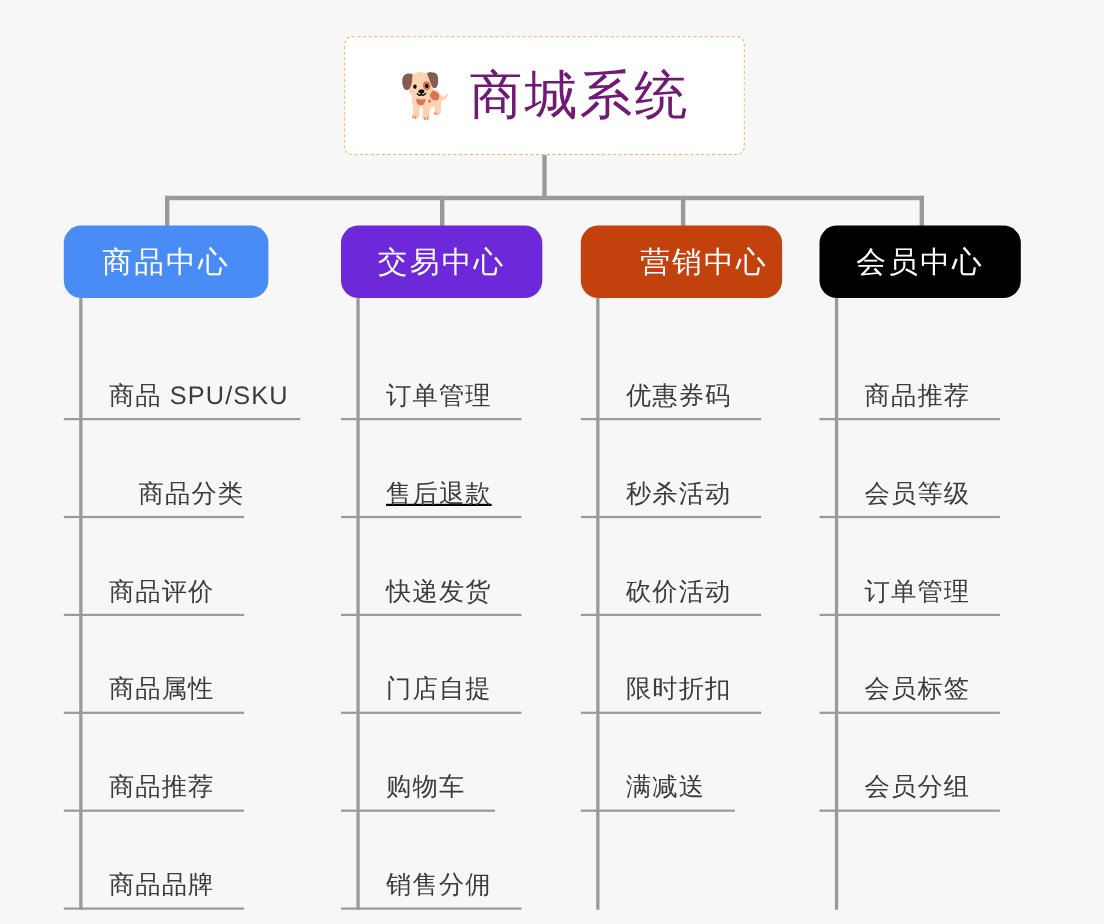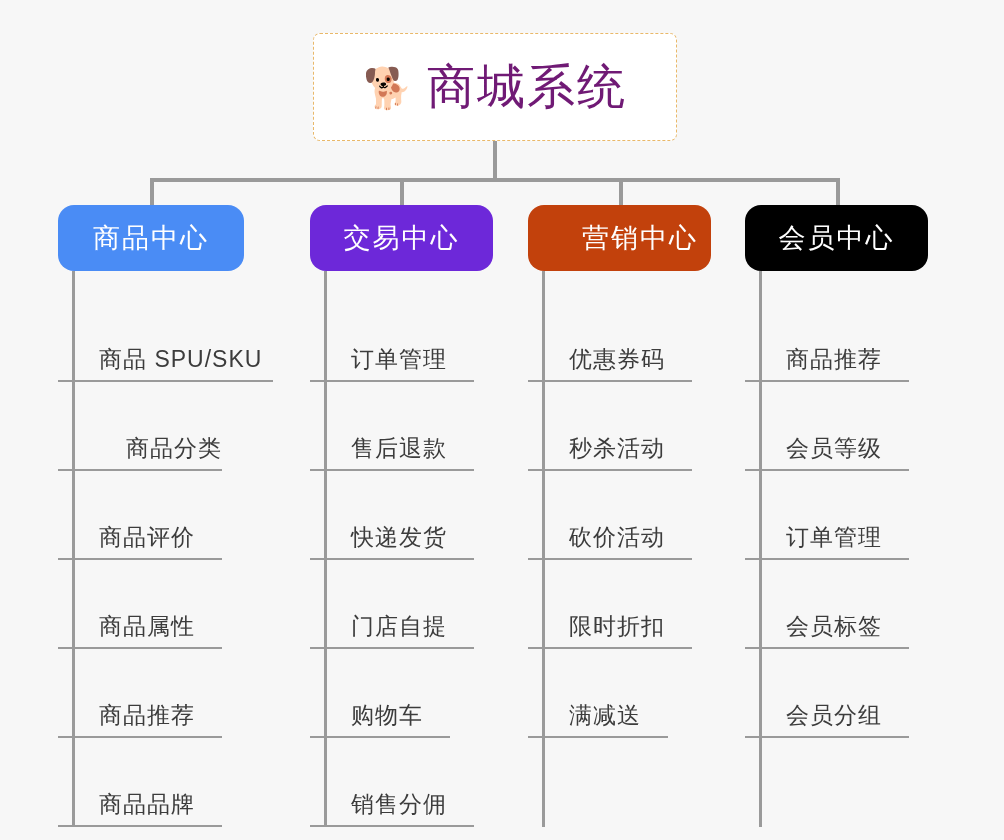--- a/index.html
+++ b/index.html
@@ -156,21 +156,21 @@
 
   <div class="column" style="left:310px; width:183px;">
     <div class="cat-header" style="background:#6d28d9;">
       <span class="cat-header-label">交易中心</span>
     </div>
     <div class="leaf-list">
       <div class="leaf-spine" style="height:556px;"></div>
       <div class="leaf-item" style="width:164px;">
         <span class="leaf-label">订单管理</span>
       </div>
-      <div class="leaf-item" style="width:164px;">
+      <div class="leaf-item" style="width:164px;text-decoration:underline;">
         <span class="leaf-label">售后退款</span>
       </div>
       <div class="leaf-item" style="width:164px;">
         <span class="leaf-label">快递发货</span>
       </div>
       <div class="leaf-item" style="width:164px;">
         <span class="leaf-label">门店自提</span>
       </div>
       <div class="leaf-item" style="width:140px;">
         <span class="leaf-label">购物车</span>

